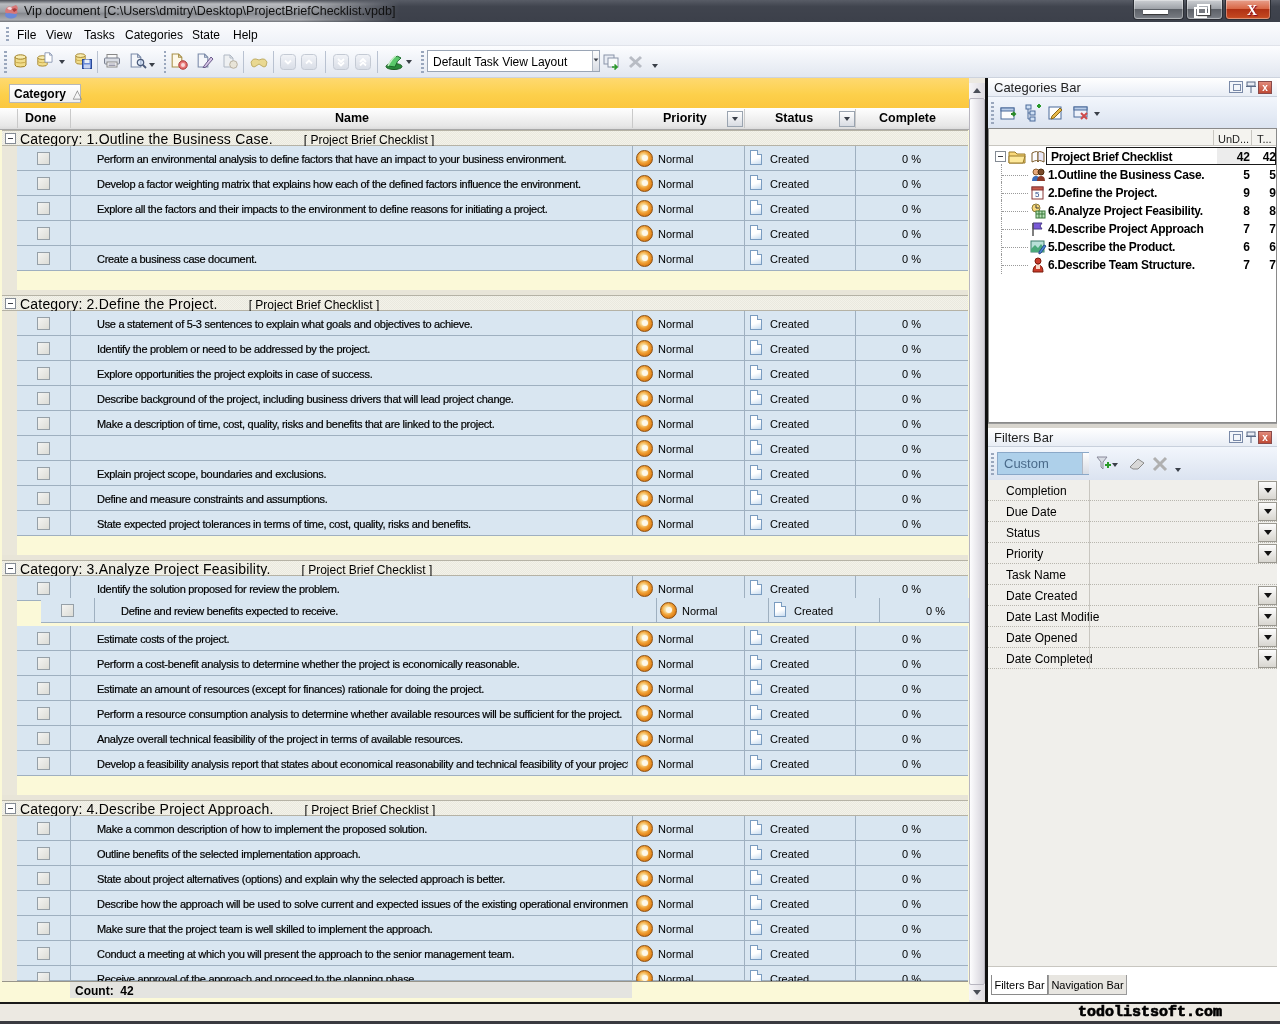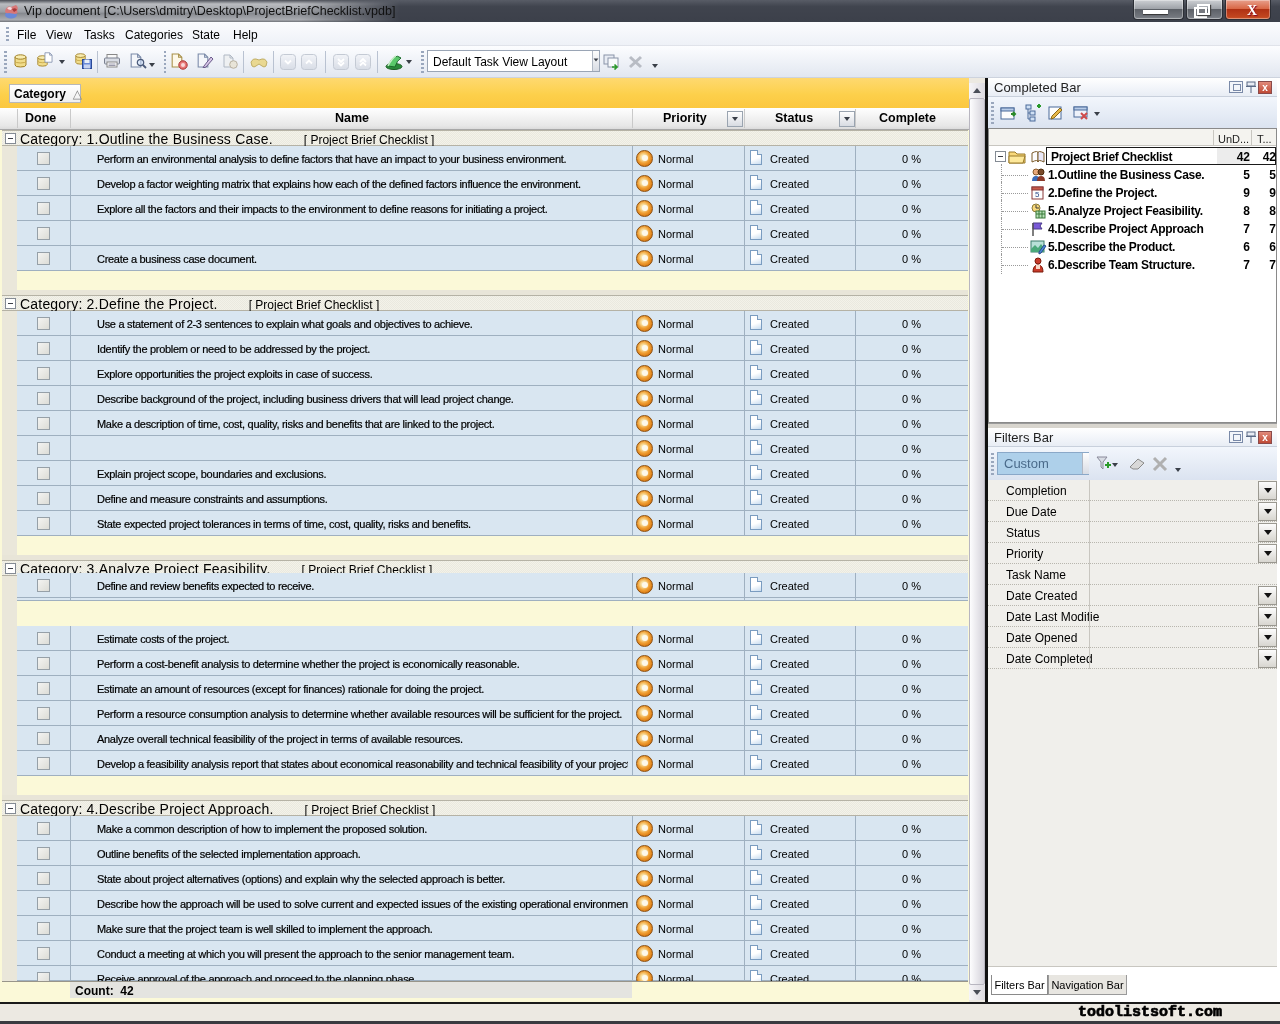--- a/index.html
+++ b/index.html
@@ -338,21 +338,21 @@
 <div class="abs leftstrip" style="top:271px;height:19px;"></div>
 <div class="abs gap-y" style="top:271px;height:19px;left:17px;width:951px;"></div>
 <div class="abs gap-g" style="top:290px;height:5px;"></div>
 <div class="abs grouprow" style="top:295px;height:16px;">
     <div class="minus"></div>
     <div class="gtxt">Category: 2.Define the Project.<span class="gb">[ Project Brief Checklist ]</span></div>
   </div>
 <div class="abs leftstrip" style="top:311px;height:25px;"></div>
 <div class="abs trow" style="top:311px;height:25px;">
     <div class="cbx"></div>
-    <div class="ttext">Use a statement of 2-3 sentences to explain what goals and objectives to achieve.</div>
+    <div class="ttext">Use a statement of 5-3 sentences to explain what goals and objectives to achieve.</div>
     <div class="vs" style="left:53px;"></div>
     <div class="vs" style="left:615px;"></div>
     <div class="vs" style="left:727px;"></div>
     <div class="vs" style="left:838px;"></div>
     <div class="psph"></div>
     <div class="ptxt">Normal</div>
     <div class="doc"></div>
     <div class="stxt">Created</div>
     <div class="ctxt">0 %</div>
   </div>
@@ -482,21 +482,21 @@
     <div class="vs" style="left:615px;"></div>
     <div class="vs" style="left:727px;"></div>
     <div class="vs" style="left:838px;"></div>
     <div class="psph"></div>
     <div class="ptxt">Normal</div>
     <div class="doc"></div>
     <div class="stxt">Created</div>
     <div class="ctxt">0 %</div>
   </div>
 <div class="abs leftstrip" style="top:601px;height:25px;"></div>
-<div class="abs trow" style="top:573px;height:25px;">
+<div class="abs trow" style="top:598px;height:25px;margin-left:24px;">
     <div class="cbx"></div>
     <div class="ttext">Define and review benefits expected to receive.</div>
     <div class="vs" style="left:53px;"></div>
     <div class="vs" style="left:615px;"></div>
     <div class="vs" style="left:727px;"></div>
     <div class="vs" style="left:838px;"></div>
     <div class="psph"></div>
     <div class="ptxt">Normal</div>
     <div class="doc"></div>
     <div class="stxt">Created</div>
@@ -700,21 +700,21 @@
 <div class="abs sbtn" style="top:83px;">
     <div class="arr-u"></div>
   </div>
 <div class="abs" id="sthumb"></div>
 <div class="abs sbtn" style="top:985px;">
     <div class="arr-d"></div>
   </div>
 
 <div class="abs" id="sidebar"></div>
 
-<div class="abs paneltitle" style="top:78px;">Completed Bar</div>
+<div class="abs paneltitle" style="top:78px;">Categories Bar</div>
 <div class="abs pbtn-rest" style="left:1229px;top:81px;"></div>
 <svg class="abs" style="left:1245px;top:80px;" width="12" height="14" viewBox="0 0 12 14">
     <g stroke="#5a6a86" fill="#e8ecf4">
       <rect x="2" y="2" width="8" height="4"></rect>
       <line x1="1" y1="6.5" x2="11" y2="6.5"></line>
       <line x1="6" y1="7" x2="6" y2="13"></line>
     </g>
   </svg>
 <div class="abs pbtn-close" style="left:1258px;top:81px;">x</div>
 <div class="abs" style="left:988px;top:97px;width:289px;height:31px;background:linear-gradient(#f2f6fc,#dbe3f0);"></div>
@@ -785,21 +785,21 @@
 <div class="abs" style="left:1180px;top:186px;width:70px;text-align:right;font-size:12px;font-weight:bold;">9</div>
 <div class="abs" style="left:1227px;top:186px;width:49px;text-align:right;font-size:12px;font-weight:bold;">9</div>
 <div class="abs" style="left:1001px;top:200px;width:1px;height:20px;border-left:1px dotted #9a9a9a;"></div>
 <div class="abs" style="left:1002px;top:211px;width:26px;height:1px;border-top:1px dotted #9a9a9a;"></div>
 <svg class="abs" style="left:1030px;top:203px;" width="17" height="16" viewBox="0 0 17 16">
     <circle cx="6" cy="5" r="4" fill="#f8d87a" stroke="#8a7a3a"></circle>
     <path d="M6 2 v3 h3" stroke="#3a3a3a" fill="none"></path>
     <rect x="6" y="8" width="9" height="7" fill="#b8e0b8" stroke="#3a7a3a"></rect>
     <path d="M6 11 h9 M9 8 v7 M12 8 v7" stroke="#3a7a3a"></path>
   </svg>
-<div class="abs" style="left:1048px;top:204px;font-size:12px;font-weight:bold;letter-spacing:-0.3px;">5.Analyze Project Feasibility.</div>
+<div class="abs" style="left:1048px;top:204px;font-size:12px;font-weight:bold;letter-spacing:-0.3px;">6.Analyze Project Feasibility.</div>
 <div class="abs" style="left:1180px;top:204px;width:70px;text-align:right;font-size:12px;font-weight:bold;">8</div>
 <div class="abs" style="left:1227px;top:204px;width:49px;text-align:right;font-size:12px;font-weight:bold;">8</div>
 <div class="abs" style="left:1001px;top:218px;width:1px;height:20px;border-left:1px dotted #9a9a9a;"></div>
 <div class="abs" style="left:1002px;top:229px;width:26px;height:1px;border-top:1px dotted #9a9a9a;"></div>
 <svg class="abs" style="left:1030px;top:221px;" width="17" height="16" viewBox="0 0 17 16">
     <path d="M3 2 L12 2 L10 5 L12 8 L3 8 Z" fill="#7a5ad8" stroke="#4a3a8a"></path>
     <line x1="3" y1="2" x2="3" y2="15" stroke="#555" stroke-width="1.5"></line>
   </svg>
 <div class="abs" style="left:1048px;top:222px;font-size:12px;font-weight:bold;letter-spacing:-0.3px;">4.Describe Project Approach</div>
 <div class="abs" style="left:1180px;top:222px;width:70px;text-align:right;font-size:12px;font-weight:bold;">7</div>

